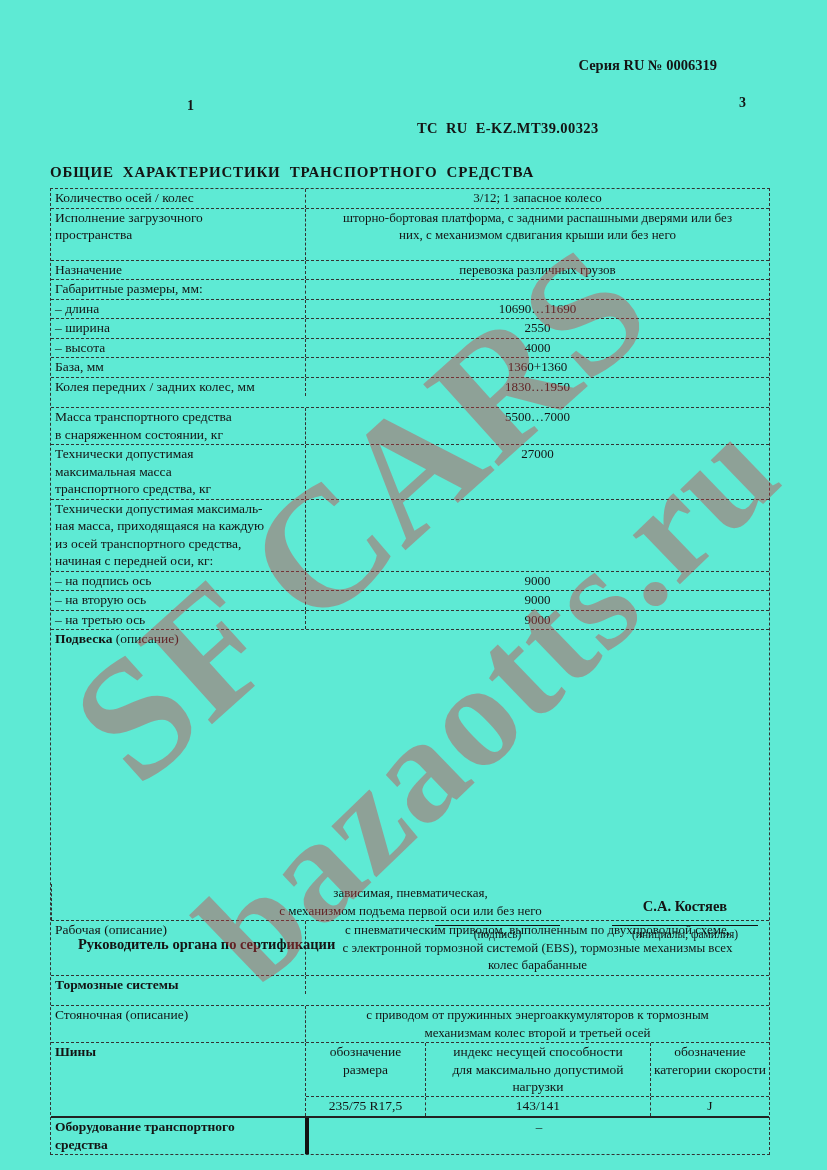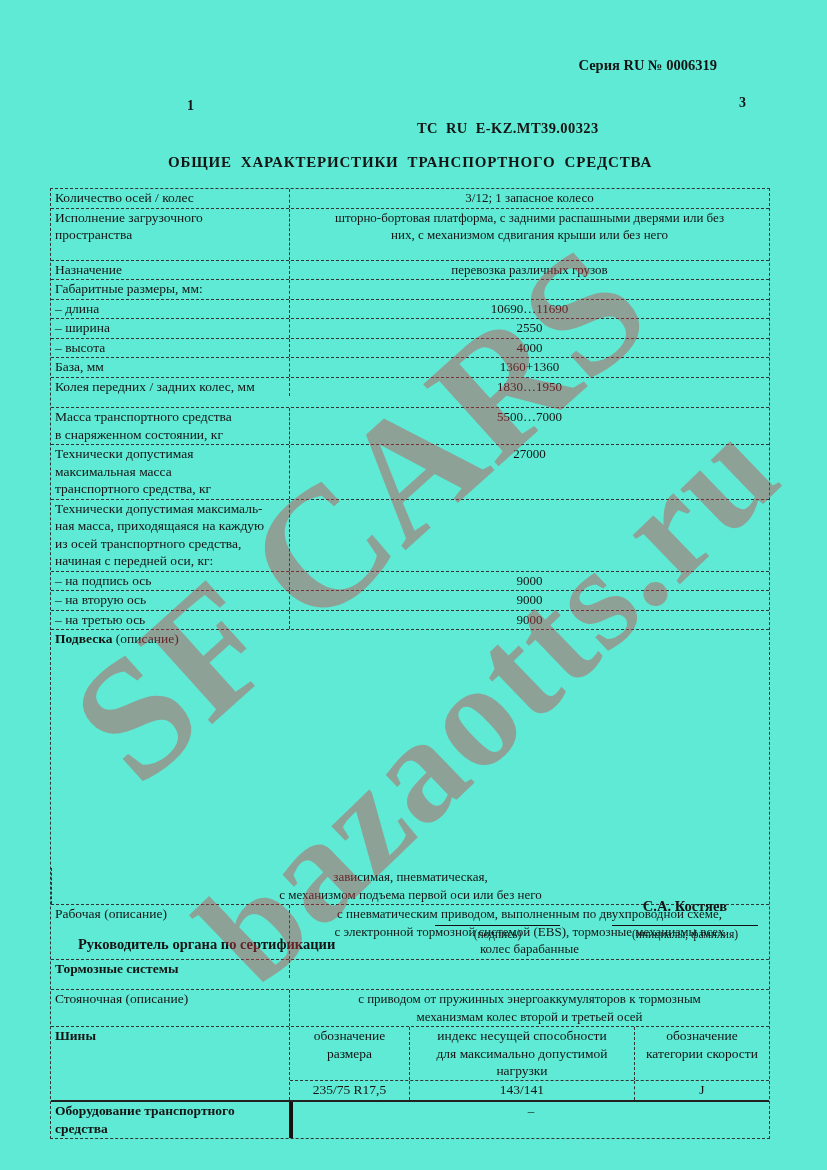--- a/index.html
+++ b/index.html
@@ -9,27 +9,27 @@
     font-family:"Liberation Serif","DejaVu Serif",serif; color:#141414;
   }
   .abs { position:absolute; }
   .bold { font-weight:bold; }
 
   
   .series { top:57px; right:110px; font-size:14.5px; font-weight:bold; }
   .pn-left { top:98px; left:187px; font-size:14px; font-weight:bold; }
   .pn-right { top:95px; left:739px; font-size:14px; font-weight:bold; }
   .cert { top:120px; left:417px; font-size:14.5px; font-weight:bold; white-space:pre; letter-spacing:0.4px; }
-  .doc-title { top:154px; left:50px; width:720px; text-align:center; font-size:15px;
+  .doc-title { top:164px; left:50px; width:720px; text-align:left; font-size:15px;
                font-weight:bold; white-space:pre; letter-spacing:0.8px; }
 
   
   .ttable { position:absolute; left:50px; top:188px; width:720px;
             border:1.5px dashed #333; box-sizing:border-box; background:transparent; }
-  .trow { display:flex; border-top:1px dashed #333; box-sizing:border-box; }
+  .trow { display:flex; border-top:1px dashed #333; box-sizing:border-box;gap:16px; }
   .trow:first-child { border-top:none; }
   .lcell { flex:0 0 238px; width:238px; padding:0 2px 1px 4px; box-sizing:border-box;
            font-size:13.5px; line-height:17.5px; white-space:pre-line; text-align:left; }
   .vcell { flex:1; border-left:1px dashed #333; box-sizing:border-box; padding:0 4px 1px 4px;
            font-size:13px; line-height:17.5px; white-space:pre-line; text-align:center; }
   .lb { font-weight:bold; }
   .rh1 { min-height:18px; }
   .rh2 { min-height:36px;margin-top:11px; }
   .rh2b { min-height:38px;flex-direction:column; }
   .rh3 { min-height:52px; }

